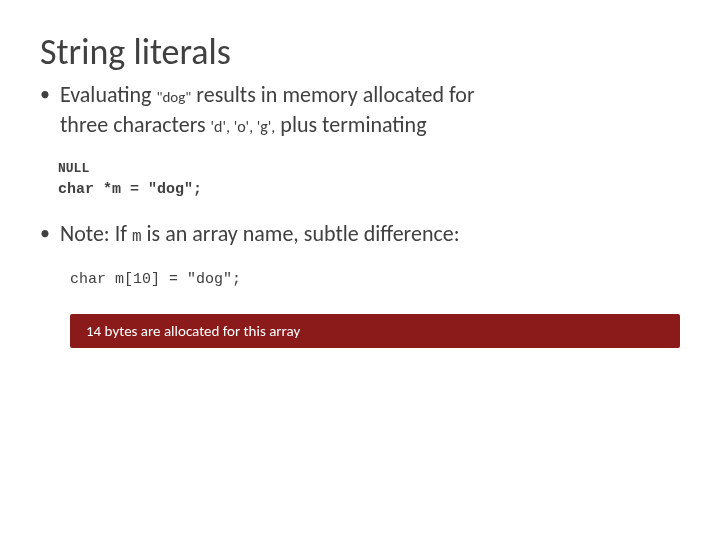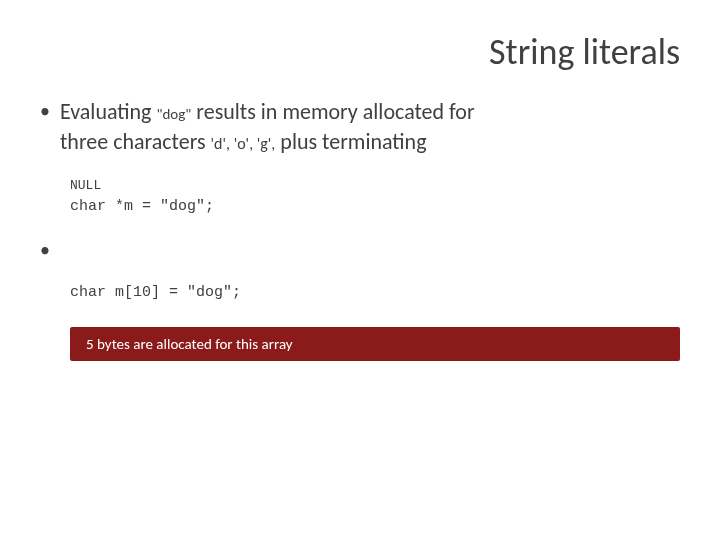--- a/index.html
+++ b/index.html
@@ -14,22 +14,22 @@
       flex-direction: column;
       align-items: center;
       justify-content: flex-start;
       padding: 30px 40px 20px 40px;
     }
 
     .slide-title {
       font-size: 36px;
       font-weight: 400;
       color: #404040;
-      margin-bottom: 23px;
-      text-align: right;
+      margin-bottom: 6px;
+      text-align: left;
       width: 100%;
     }
 
     .content {
       width: 100%;
       display: flex;
       flex-direction: column;
       gap: 10px;
     }
 
@@ -59,24 +59,25 @@
     }
 
     .bullet-text .large-text {
       font-size: 22px;
     }
 
     .code-block {
       font-family: 'Courier New', Courier, monospace;
       font-size: 15px;
       color: #404040;
-      margin-left: 30px;
+      margin-left: 18px;
       margin-top: 4px;
       margin-bottom: 8px;
       line-height: 1.5;
+      font-weight: bold;
     }
 
     .code-block .null-label {
       display: block;
       font-size: 13px;
     }
 
     .code-line {
       display: block;
       font-family: 'Courier New', Courier, monospace;
@@ -131,21 +132,26 @@
     </div>
   </div>
 
   <div class="code-block">
     <span class="null-label">NULL</span>
     <span class="code-line">char *m = "dog";</span>
   </div>
 
   <div class="bullet-item">
     <span class="bullet-dot">•</span>
+    <div>
+      <span class="note-text">
+        Note: If <span class="mono-inline">m</span> is an array name, subtle difference:
+      </span>
+    </div>
   </div>
 
   <div class="code-block2">
     <span class="code-line">char m[10] = "dog";</span>
   </div>
 
-  <div class="annotation-box">5 bytes are allocated for this array</div>
+  <div class="annotation-box">14 bytes are allocated for this array</div>
 
 </div>
 
 </body></html>

